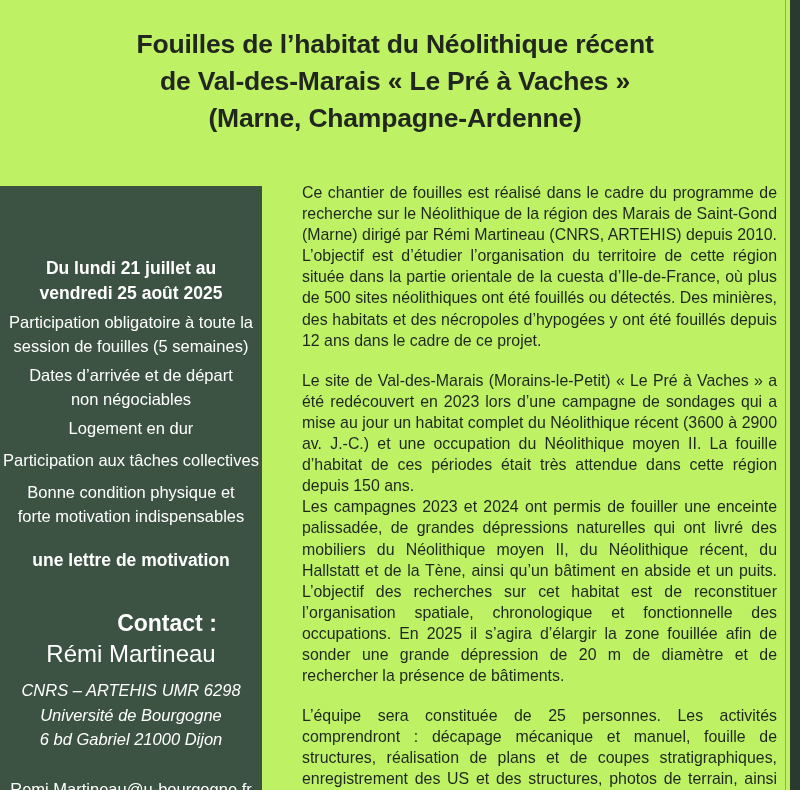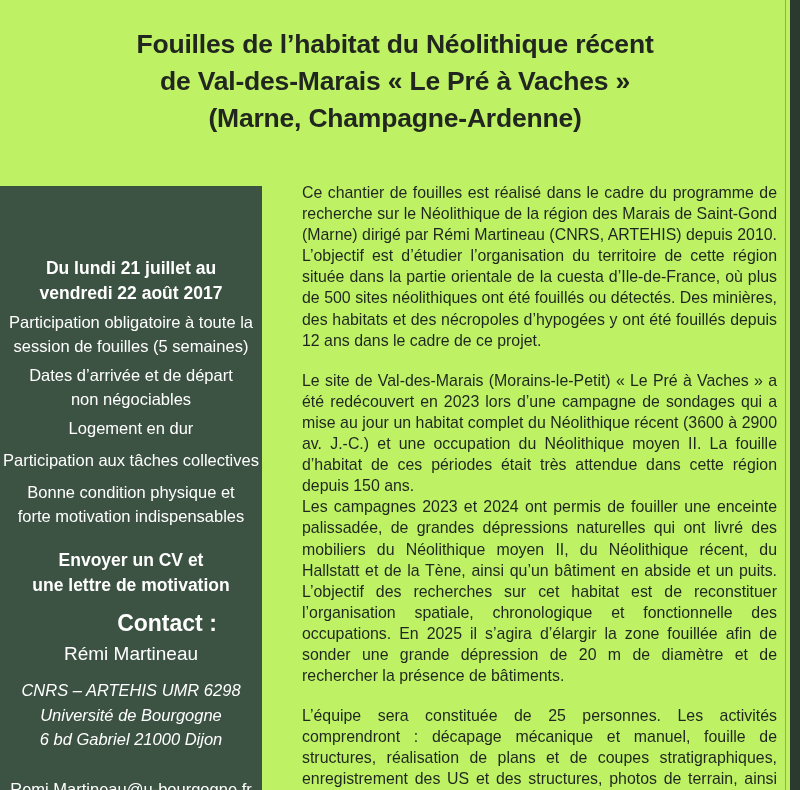--- a/index.html
+++ b/index.html
@@ -100,21 +100,21 @@
     line-height: 24.5px;
   }
   .sb-contact-head {
     font-weight: bold;
     font-size: 23px;
     line-height: 29px;
     padding-left: 36px;
   }
   .sb-contact-name {
     font-weight: normal;
-    font-size: 19px;
+    font-size: 24px;
     line-height: 26px;
   }
   .sb-email {
     font-weight: normal;
     font-size: 16.5px;
     line-height: 23px;
   }
 
   
   #sb-session      { top: 42px; }
@@ -167,21 +167,21 @@
     <span class="tline">Fouilles de l’habitat du Néolithique récent</span>
     <span class="tline">de Val-des-Marais « Le Pré à Vaches »</span>
     <span class="tline">(Marne, Champagne-Ardenne)</span>
   </div>
 
   <div id="sidebar">
 
 
     <div class="sb-block sb-strong" id="sb-dates">
       <span class="sb-line">Du lundi 21 juillet au</span>
-      <span class="sb-line">vendredi 22 août 2017</span>
+      <span class="sb-line">vendredi 25 août 2025</span>
     </div>
 
     <div class="sb-block sb-normal" id="sb-participation">
       <span class="sb-line">Participation obligatoire à toute la</span>
       <span class="sb-line">session de fouilles (5 semaines)</span>
     </div>
 
     <div class="sb-block sb-normal" id="sb-arrivee">
       <span class="sb-line">Dates d’arrivée et de départ</span>
       <span class="sb-line">non négociables</span>
@@ -194,21 +194,20 @@
     <div class="sb-block sb-normal" id="sb-taches">
       <span class="sb-line">Participation aux tâches collectives</span>
     </div>
 
     <div class="sb-block sb-normal" id="sb-condition">
       <span class="sb-line">Bonne condition physique et</span>
       <span class="sb-line">forte motivation indispensables</span>
     </div>
 
     <div class="sb-block sb-strong" id="sb-envoyer">
-      <span class="sb-line">Envoyer un CV et</span>
       <span class="sb-line">une lettre de motivation</span>
     </div>
 
     <div class="sb-block sb-contact-head" id="sb-contact">
       <span class="sb-line">Contact :</span>
     </div>
 
     <div class="sb-block sb-contact-name" id="sb-name">
       <span class="sb-line">Rémi Martineau</span>
     </div>

